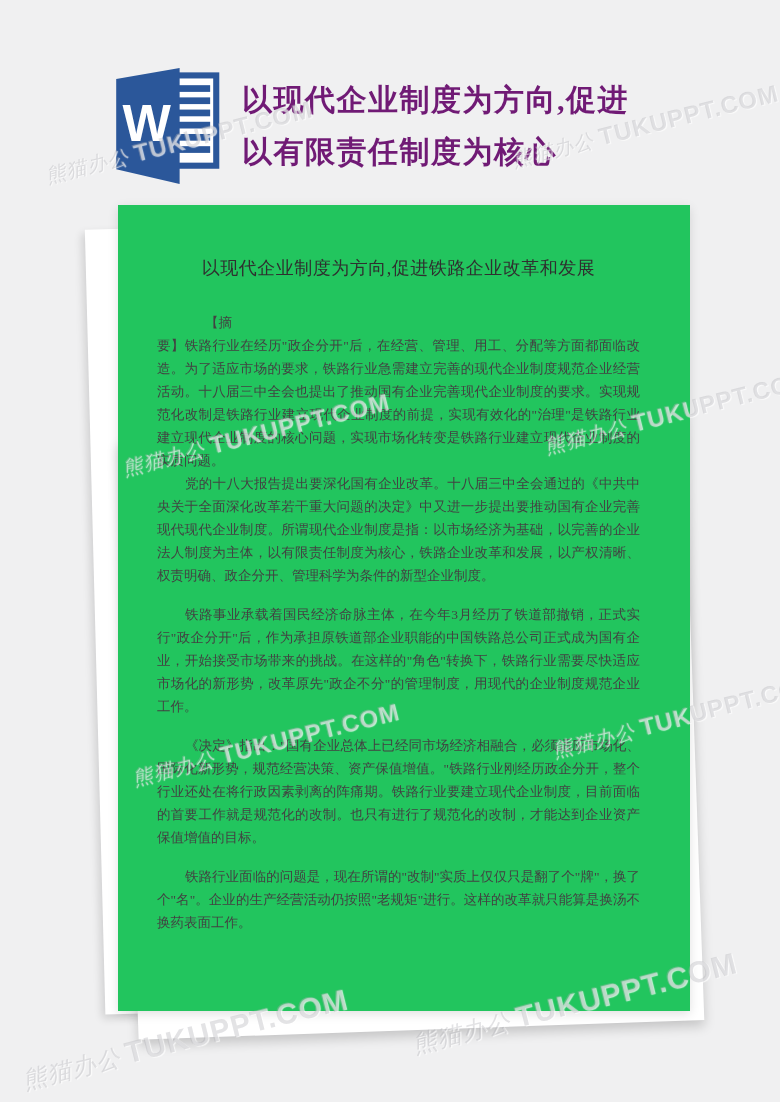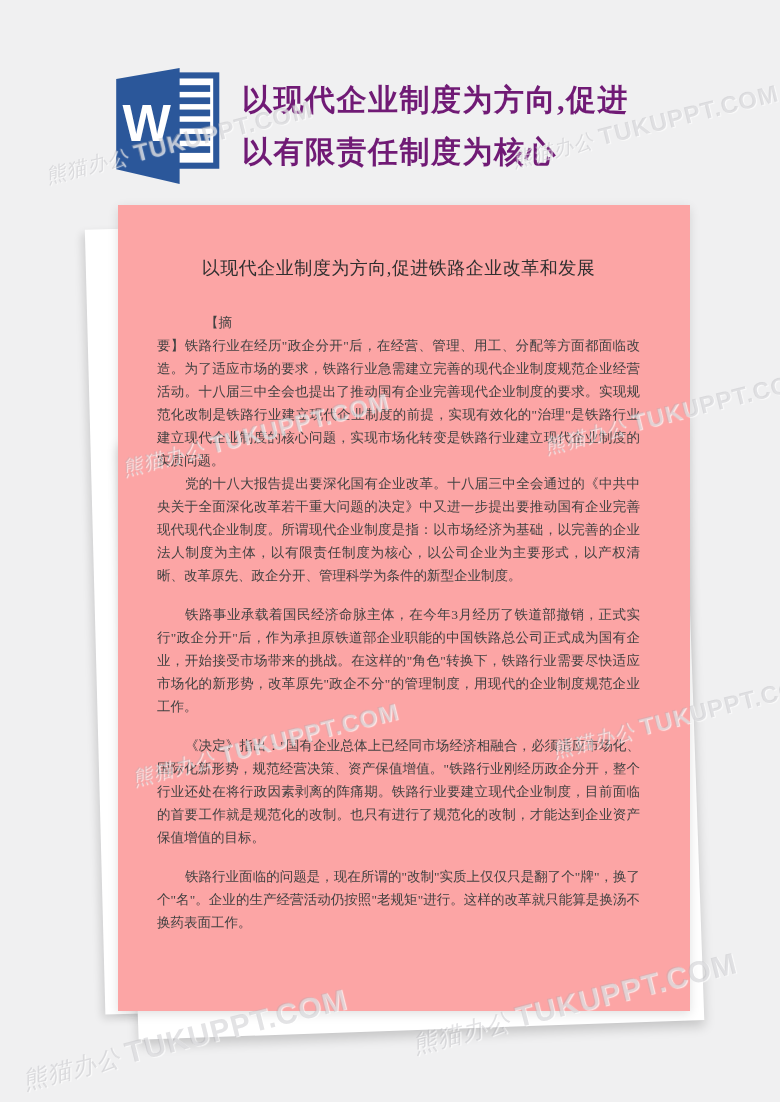--- a/index.html
+++ b/index.html
@@ -28,21 +28,21 @@
     transform:rotate(-1.5deg);
     box-shadow:-3px 4px 9px rgba(0,0,0,0.14);
   }
   .sheet-bottom{
     left:128px;top:430px;width:566px;height:600px;
     transform:rotate(-2deg);
     box-shadow:0 6px 12px rgba(0,0,0,0.18);
   }
   .page{
     position:absolute;left:118px;top:205px;width:572px;height:806px;
-    background:#fca5a5;z-index:2;
+    background:#22c55e;z-index:2;
     box-shadow:0 3px 10px rgba(0,0,0,0.12);
     box-sizing:border-box;
     padding:50px 50px 0 39px;
     color:#424242;
     font-size:13.5px;line-height:23px;
     text-align:justify;
   }
   .doc-title{
     font-size:18px;line-height:26px;font-weight:normal;
     color:#2f2f2f;text-align:center;letter-spacing:0.5px;
@@ -93,21 +93,21 @@
     </div>
   </div>
 
   <div class="sheet sheet-left"></div>
   <div class="sheet sheet-bottom"></div>
 
   <div class="page">
     <h1 class="doc-title">以现代企业制度为方向,促进铁路企业改革和发展</h1>
     <p class="abs-open">【摘</p>
     <p class="abs-body">要】铁路行业在经历"政企分开"后，在经营、管理、用工、分配等方面都面临改造。为了适应市场的要求，铁路行业急需建立完善的现代企业制度规范企业经营活动。十八届三中全会也提出了推动国有企业完善现代企业制度的要求。实现规范化改制是铁路行业建立现代企业制度的前提，实现有效化的"治理"是铁路行业建立现代企业制度的核心问题，实现市场化转变是铁路行业建立现代企业制度的实质问题。</p>
-    <p class="para">党的十八大报告提出要深化国有企业改革。十八届三中全会通过的《中共中央关于全面深化改革若干重大问题的决定》中又进一步提出要推动国有企业完善现代现代企业制度。所谓现代企业制度是指：以市场经济为基础，以完善的企业法人制度为主体，以有限责任制度为核心，以公司企业为主要形式，以产权清晰、改革原先、政企分开、管理科学为条件的新型企业制度。</p>
+    <p class="para">党的十八大报告提出要深化国有企业改革。十八届三中全会通过的《中共中央关于全面深化改革若干重大问题的决定》中又进一步提出要推动国有企业完善现代现代企业制度。所谓现代企业制度是指：以市场经济为基础，以完善的企业法人制度为主体，以有限责任制度为核心，铁路企业改革和发展，以产权清晰、权责明确、政企分开、管理科学为条件的新型企业制度。</p>
     <p class="para">铁路事业承载着国民经济命脉主体，在今年3月经历了铁道部撤销，正式实行"政企分开"后，作为承担原铁道部企业职能的中国铁路总公司正式成为国有企业，开始接受市场带来的挑战。在这样的"角色"转换下，铁路行业需要尽快适应市场化的新形势，改革原先"政企不分"的管理制度，用现代的企业制度规范企业工作。</p>
     <p class="para">《决定》指出："国有企业总体上已经同市场经济相融合，必须适应市场化、国际化新形势，规范经营决策、资产保值增值。"铁路行业刚经历政企分开，整个行业还处在将行政因素剥离的阵痛期。铁路行业要建立现代企业制度，目前面临的首要工作就是规范化的改制。也只有进行了规范化的改制，才能达到企业资产保值增值的目标。</p>
     <p class="para">铁路行业面临的问题是，现在所谓的"改制"实质上仅仅只是翻了个"牌"，换了个"名"。企业的生产经营活动仍按照"老规矩"进行。这样的改革就只能算是换汤不换药表面工作。</p>
   </div>
 
   <div class="wm-layer">
     <div class="wm" style="left:42px;top:128px;">
       <span class="cjk">熊猫办公</span><span class="lat">TUKUPPT.COM</span>
     </div>
     <div class="wm" style="left:508px;top:112px;">

